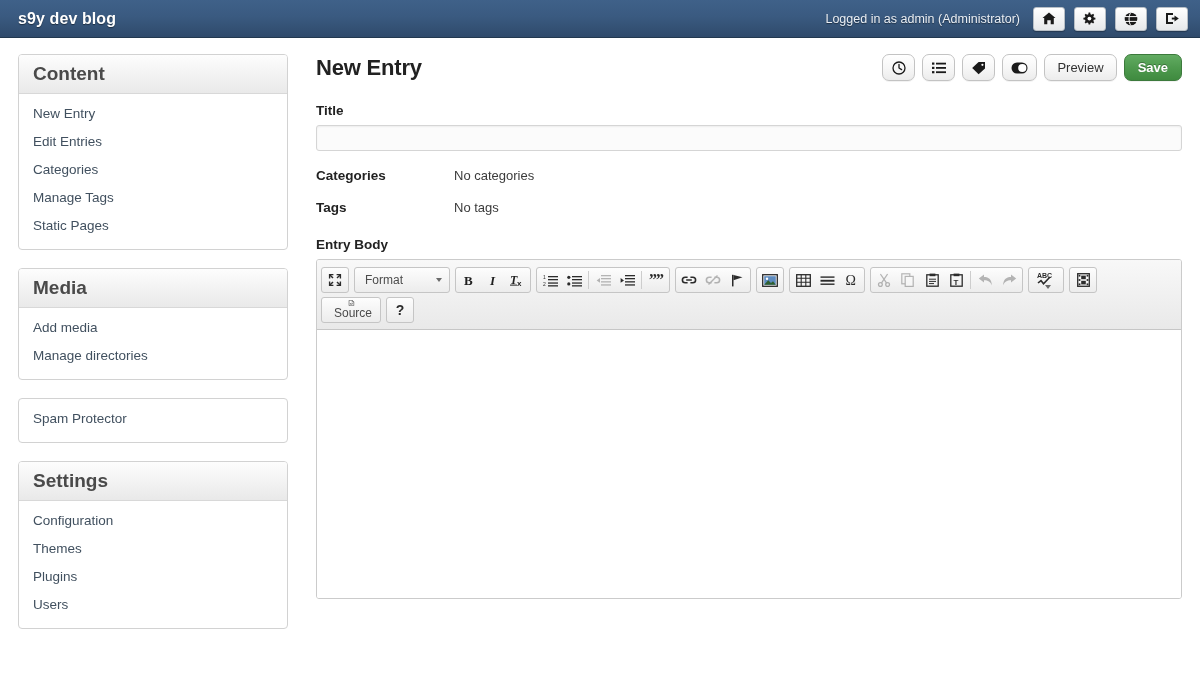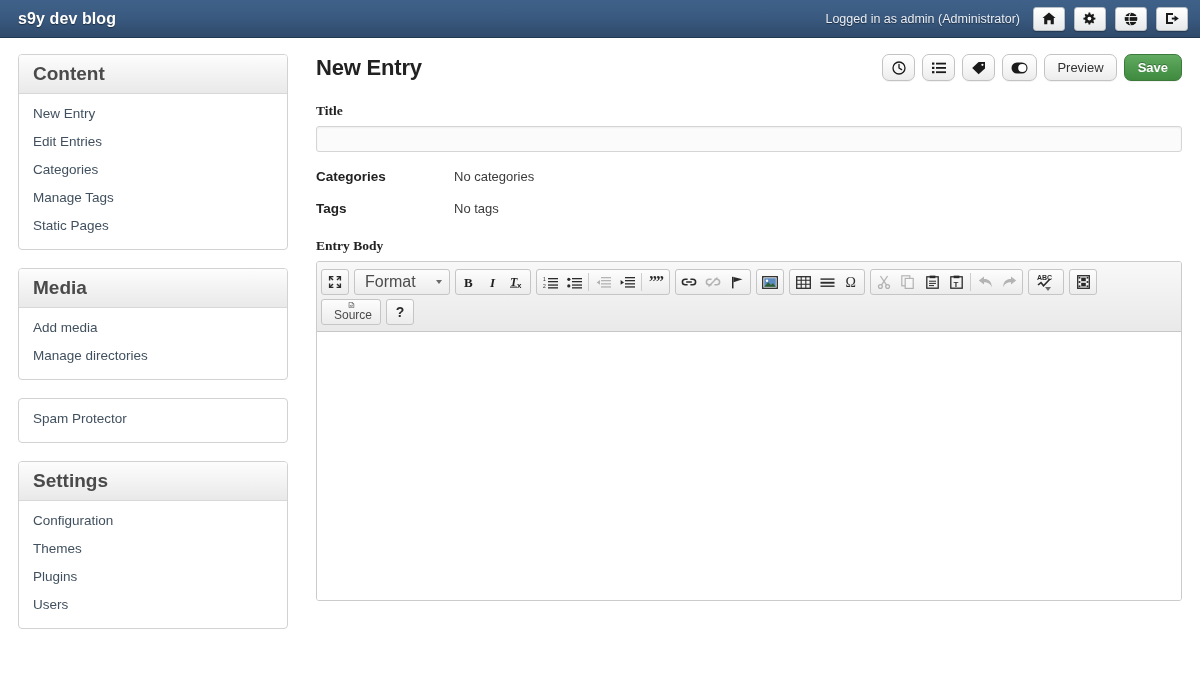--- a/index.html
+++ b/index.html
@@ -126,21 +126,20 @@
     font-weight: bold;
     text-shadow: 0 -1px 0 rgba(0,0,0,.3);
     padding: 0 13px;
   }
 
   .field-label {
     font-weight: bold;
     font-size: 13.5px;
     color: #222;
     margin-bottom: 7px;
-    font-family: Liberation Serif, serif;
   }
   .title-input {
     width: 100%;
     height: 26px;
     border: 1px solid #d5d5d5;
     border-radius: 3px;
     background: #fbfbfb;
     box-shadow: inset 0 1px 2px rgba(0,0,0,.06);
     padding: 3px 7px;
     font-family: "Liberation Sans", sans-serif;
@@ -206,21 +205,21 @@
     display: flex;
     align-items: center;
     justify-content: space-between;
     width: 92px;
     height: 22px;
     padding: 0 5px 0 8px;
     cursor: pointer;
     border: 1px solid transparent;
     border-radius: 2px;
   }
-  .fmt-combo .t { font-size: 16px; color: #4c4c4c; }
+  .fmt-combo .t { font-size: 12px; color: #4c4c4c; }
   .caret {
     width: 0; height: 0;
     border-left: 3.5px solid transparent;
     border-right: 3.5px solid transparent;
     border-top: 4px solid #6a6a6a;
   }
   .ed-area { flex: 1; background: #fff; }
 </style>
 </head>
 <body>

